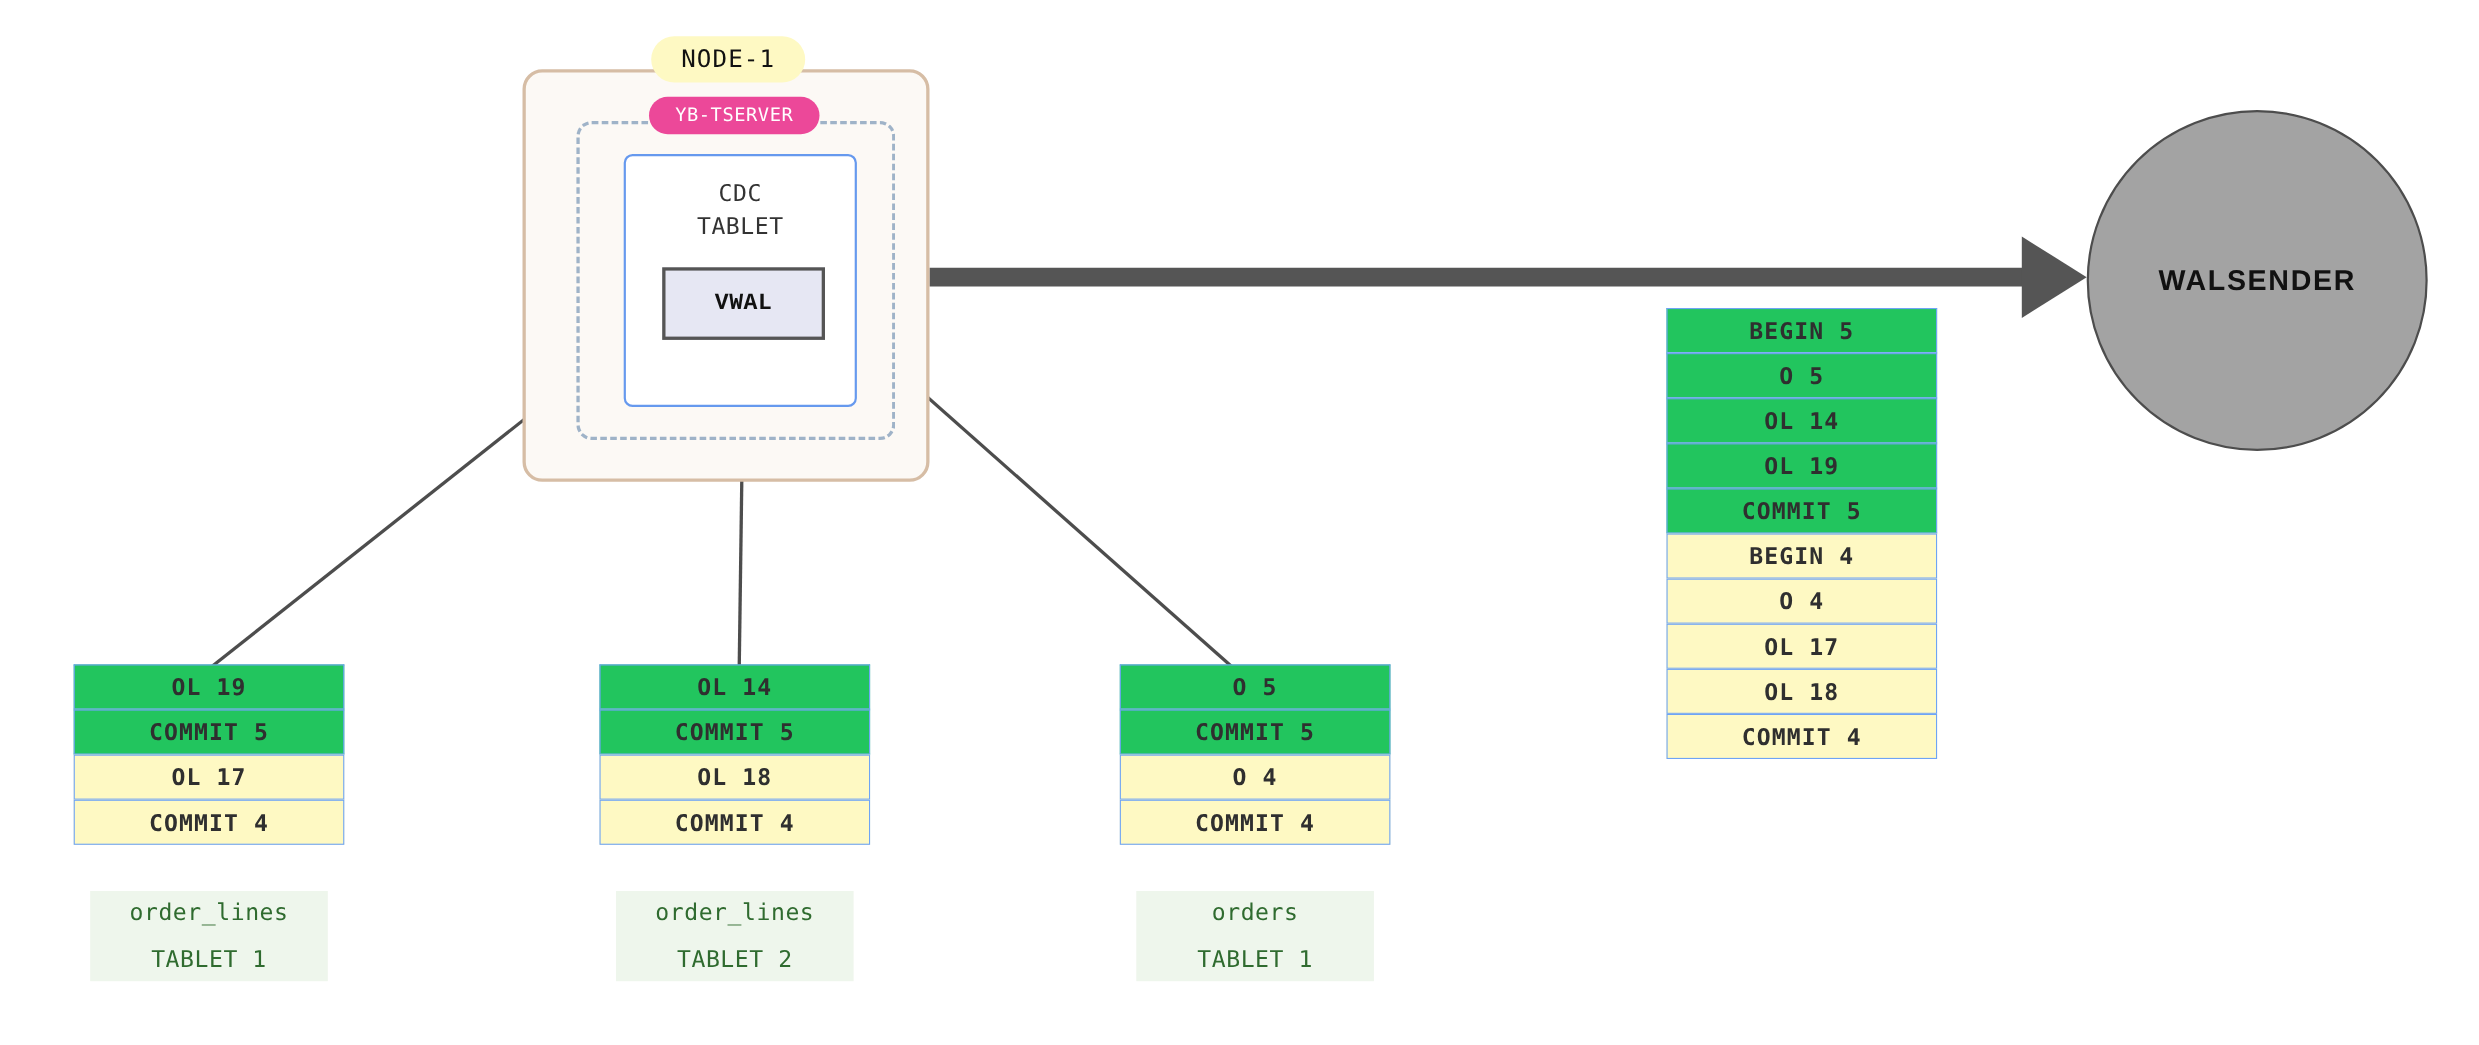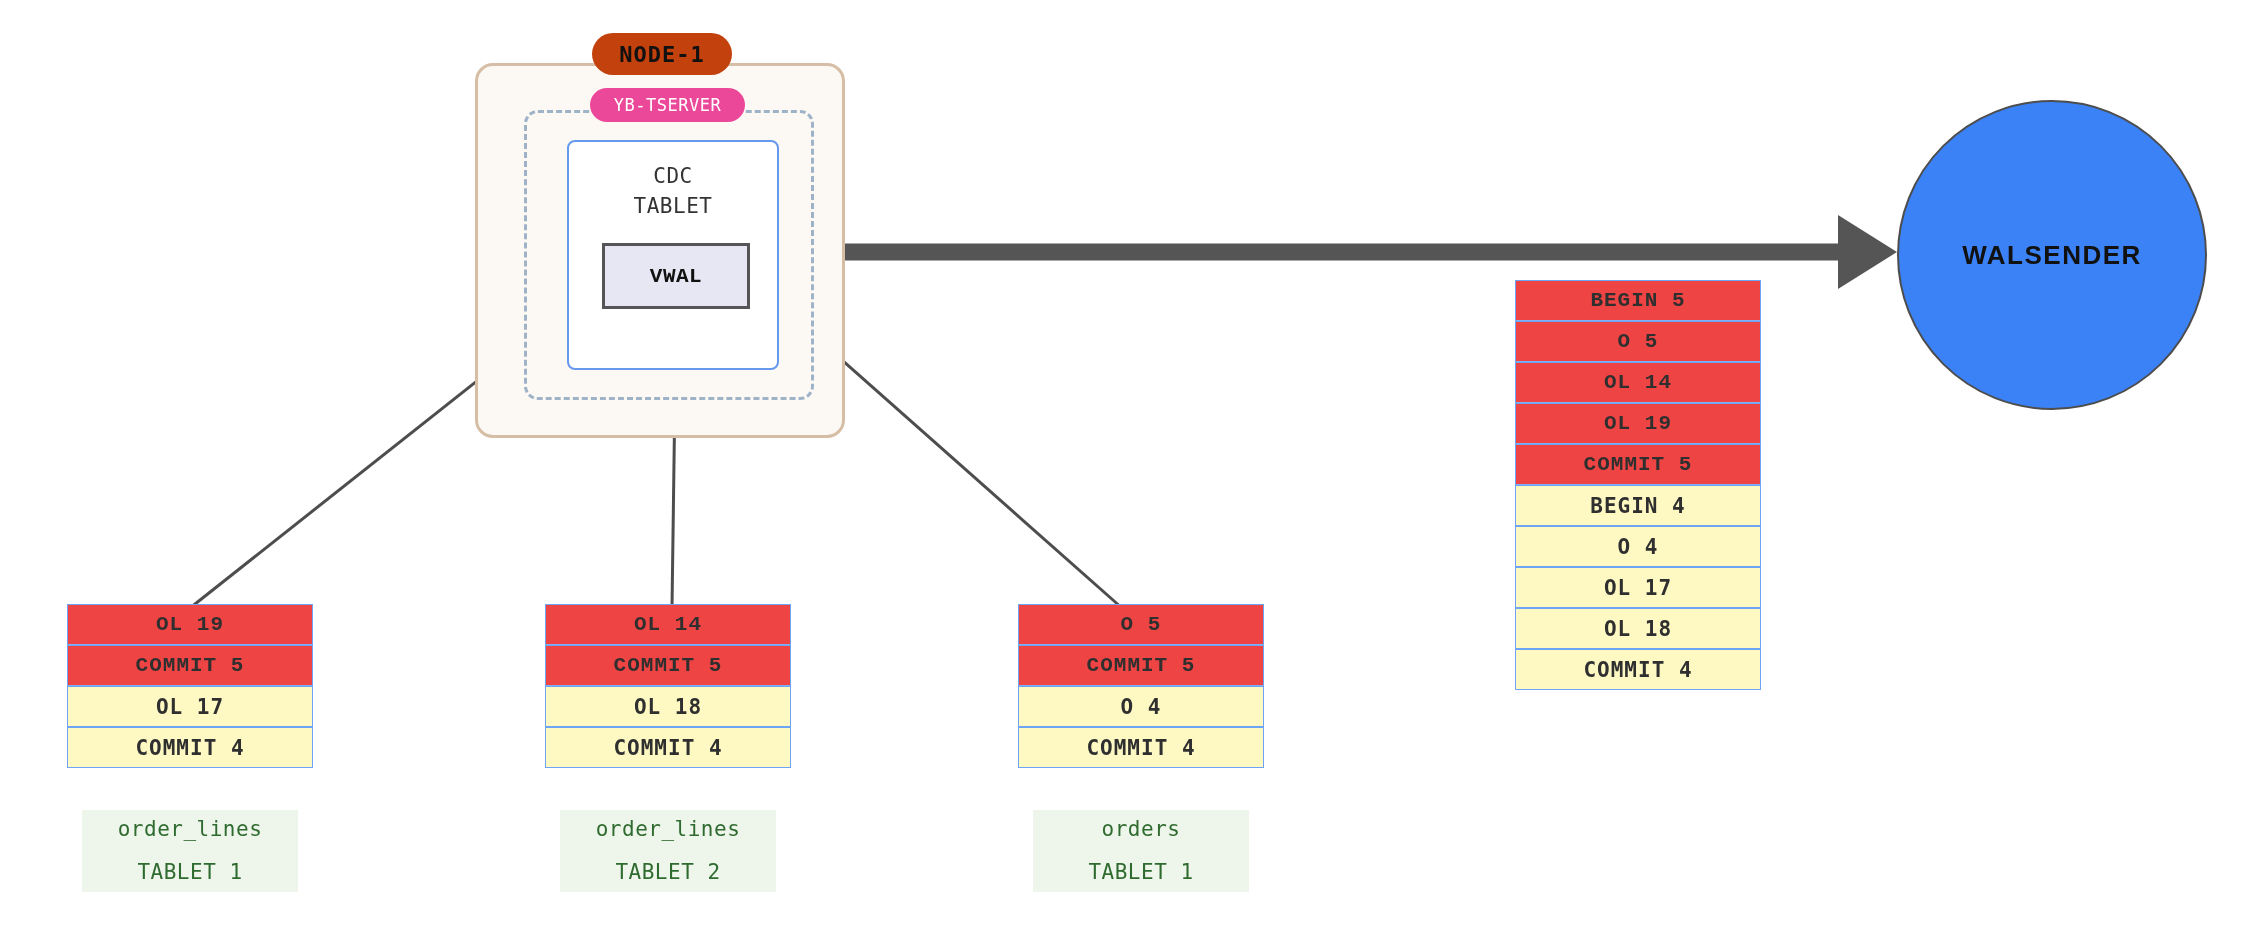--- a/index.html
+++ b/index.html
@@ -29,27 +29,27 @@
     border: 3px solid #d6bda5;
     border-radius: 18px;
     box-sizing: border-box;
   }
   .node-pill {
     position: absolute;
     left: 592px;
     top: 33px;
     width: 140px;
     height: 42px;
-    background: #c2410c;
+    background: #fef9c3;
     border-radius: 21px;
     display: flex;
     align-items: center;
     justify-content: center;
     font-size: 22px;
-    font-weight: bold;
+    font-weight: normal;
     letter-spacing: 1px;
     color: #111111;
     z-index: 6;
   }
   .tserver-dashed {
     position: absolute;
     left: 524px;
     top: 110px;
     width: 290px;
     height: 290px;
@@ -118,21 +118,21 @@
   }
 
   
   .walsender {
     position: absolute;
     left: 1897px;
     top: 100px;
     width: 310px;
     height: 310px;
     border-radius: 50%;
-    background: #3b82f6;
+    background: #a3a3a3;
     border: 2.5px solid #4d4d4d;
     box-sizing: border-box;
     display: flex;
     align-items: center;
     justify-content: center;
     font-family: "Liberation Sans", sans-serif;
     font-size: 26px;
     font-weight: bold;
     color: #111111;
     letter-spacing: 1.5px;
@@ -158,24 +158,23 @@
     box-sizing: border-box;
     display: flex;
     align-items: center;
     justify-content: center;
     font-size: 21px;
     font-weight: bold;
     color: #2f2f2f;
     letter-spacing: 1px;
   }
   .row.blue {
-    background: #ef4444;
+    background: #22c55e;
     border: 1px solid #6ea4f5;
     border-bottom-color: #7fb0f7;
-    font-family: Liberation Mono, monospace;
   }
   .row.green {
     background: #fef9c3;
     border: 1px solid #6ea4f5;
   }
 
   
   .tablet-caption {
     position: absolute;
     width: 216px;

